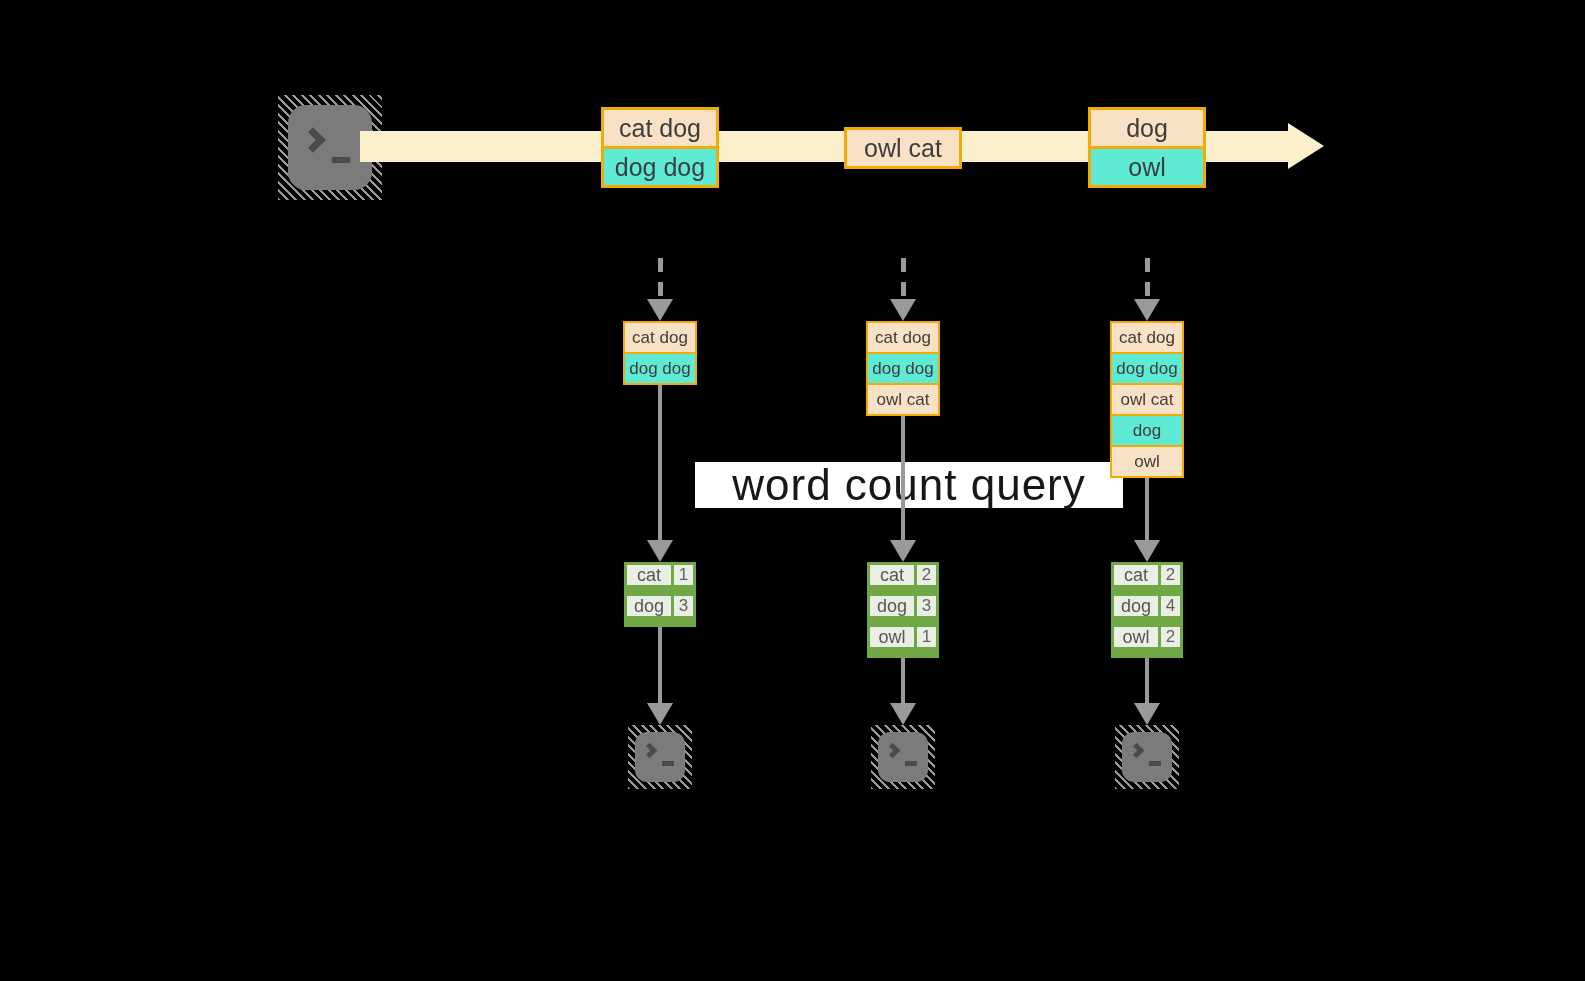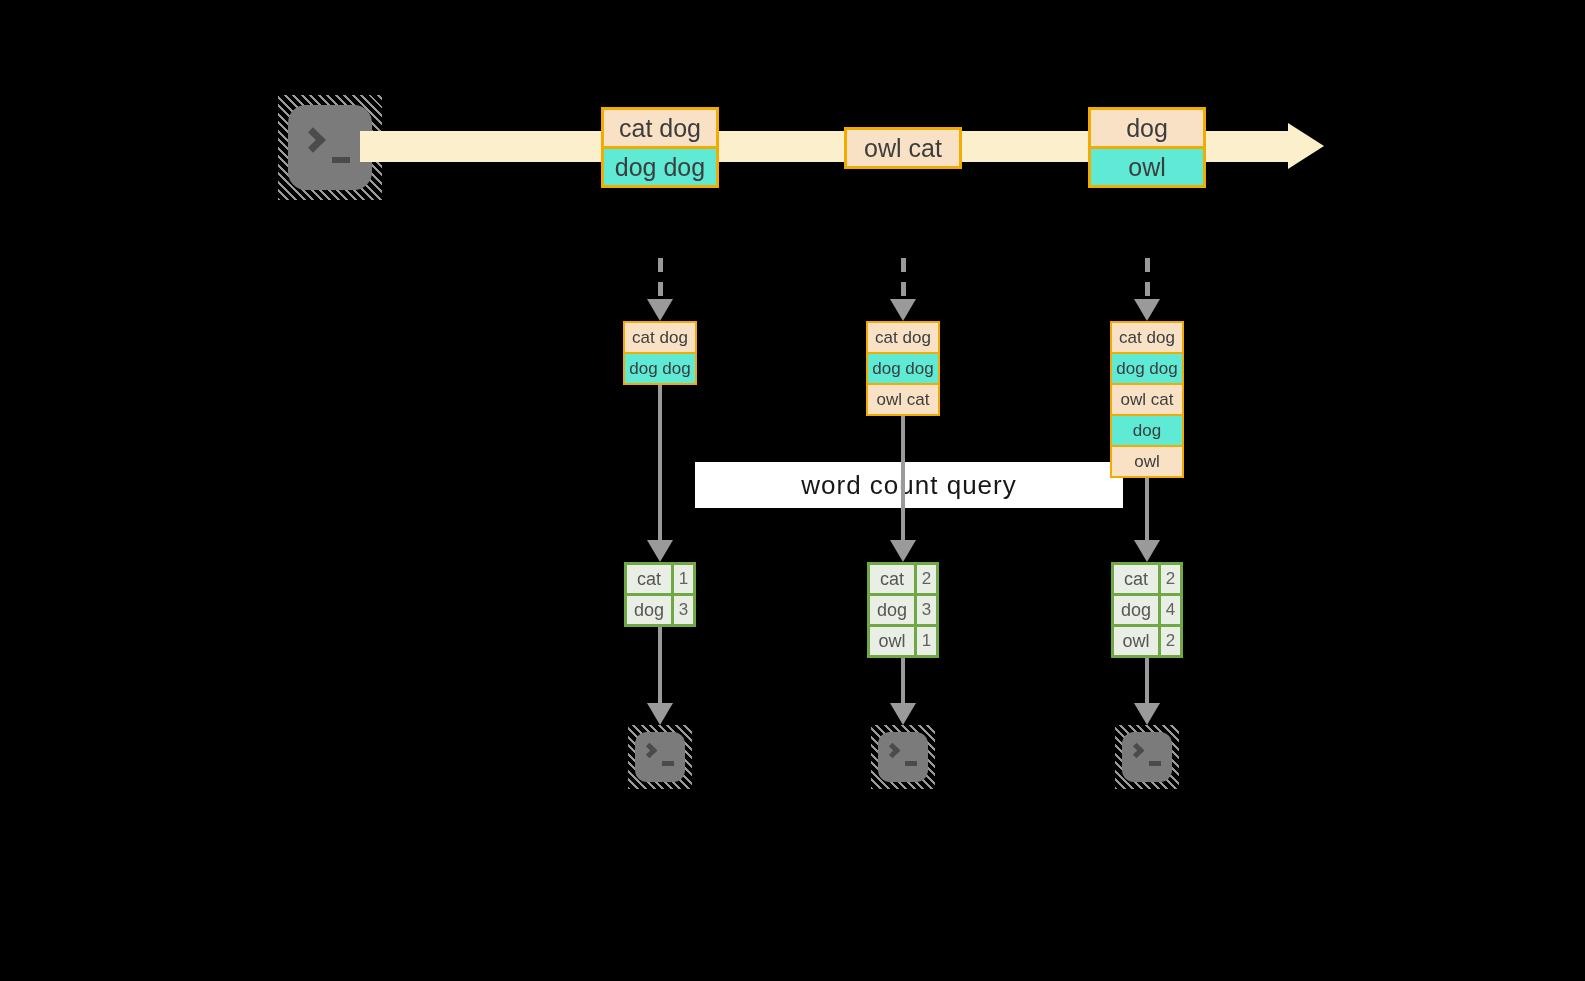--- a/index.html
+++ b/index.html
@@ -40,39 +40,39 @@
   .ocell.cream{background:#5eead4;}
   .stream-cell{height:36px;font-size:25px;}
   .stack-cell{height:29px;font-size:17px;}
   
   .gtable{
     position:absolute;box-sizing:border-box;background:#6fa845;z-index:3;
     display:grid;grid-template-columns:44px 19px;gap:3px;padding:3px;
   }
   .gcell{
     background:#e9efe4;display:flex;align-items:center;justify-content:center;
-    height:28px;font-size:18px;color:#565656;
+    height:20px;font-size:18px;color:#565656;
   }
   .gcell.num{font-size:17px;color:#636363;}
   
   .dash-stem{
     position:absolute;width:5px;z-index:2;
     background:repeating-linear-gradient(180deg,#9a9a9a 0 14px,transparent 14px 24px);
   }
   .solid-stem{position:absolute;width:4px;background:#9a9a9a;z-index:2;}
   .arrow-head{
     position:absolute;width:0;height:0;z-index:2;
     border-left:13px solid transparent;border-right:13px solid transparent;border-top:22px solid #9a9a9a;
   }
   
   .query-band{
     position:absolute;left:695px;top:462px;width:428px;height:46px;background:#ffffff;z-index:1;
     display:flex;align-items:center;justify-content:center;
   }
-  .query-band span{font-size:26px;color:#171717;letter-spacing:1px;white-space:nowrap;}
+  .query-band span{font-size:44px;color:#171717;letter-spacing:1px;white-space:nowrap;}
 </style>
 </head>
 <body>
 
 <div class="canvas">
 
   <div class="hatch-box" style="left:278px;top:95px;width:104px;height:105px;">
     <div class="term-inner" style="left:10px;top:10px;width:84px;height:85px;border-radius:18px;">
       <div class="glyph-chevron" style="left:16px;top:26px;width:18px;height:18px;border-top-width:7px;border-right-width:7px;"></div>
       <div class="glyph-dash" style="left:44px;top:52px;width:18px;height:6px;"></div>

